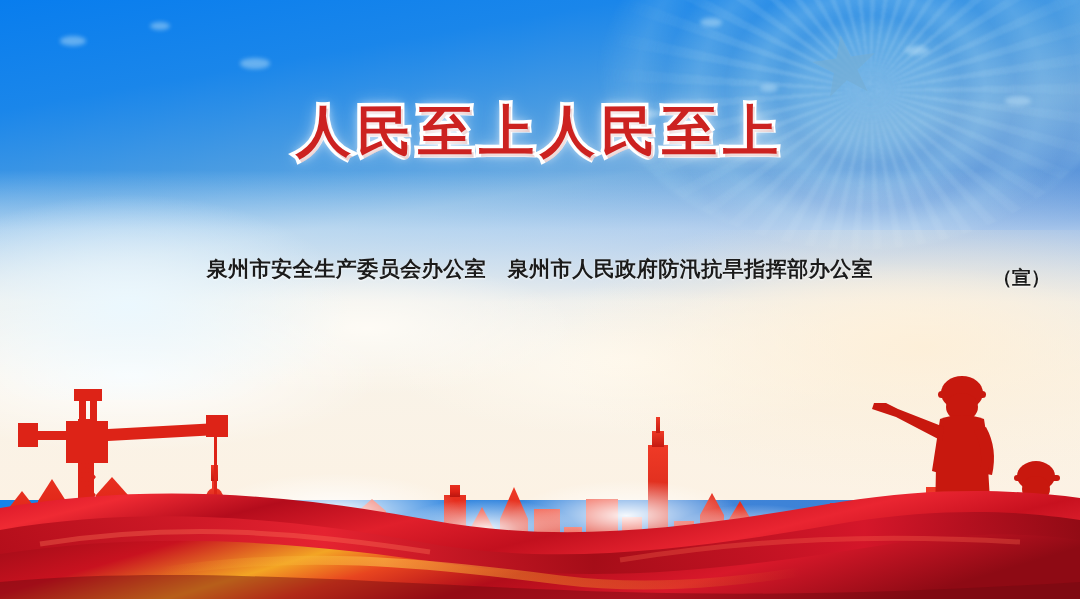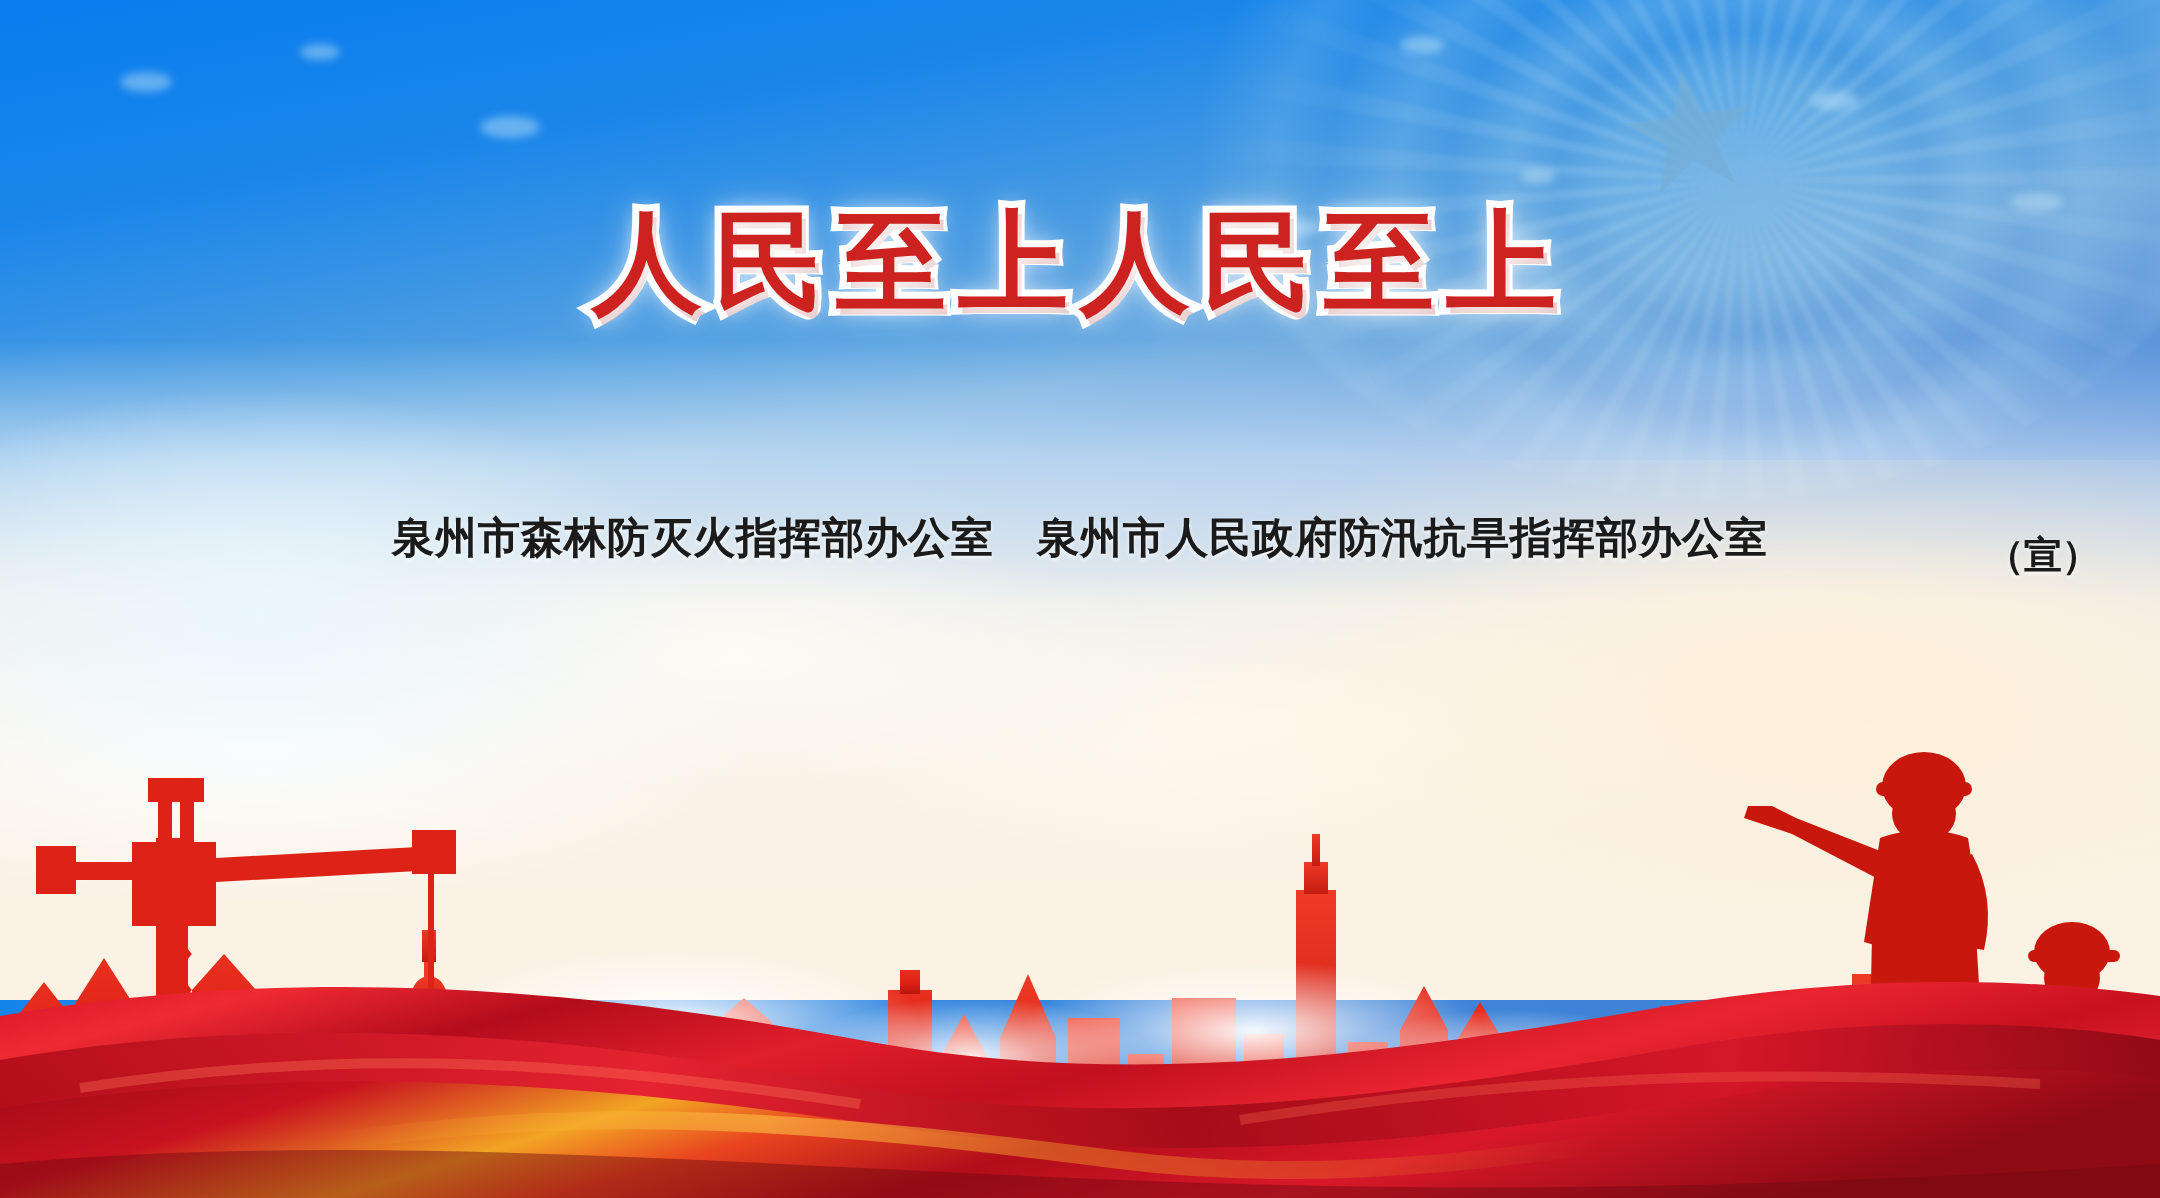--- a/index.html
+++ b/index.html
@@ -362,17 +362,17 @@
 
       <path d="M0 118 C 200 100, 400 122, 620 128 C 800 133, 950 126, 1080 118 L1080 135 L0 135 Z" fill="rgba(110,8,16,0.45)"></path>
     </svg>
   </div>
 
   <div class="title-wrap">
     <span class="title">人民至上</span><span class="gap"></span><span class="title">人民至上</span>
   </div>
 
   <div class="subs">
-    <div class="sub-line">泉州市森林防灭火指挥部办公室　泉州市人民政府防汛抗旱指挥部办公室</div>
+    <div class="sub-line">泉州市安全生产委员会办公室　泉州市人民政府防汛抗旱指挥部办公室</div>
   </div>
   <div class="xuan">（宣）</div>
 
 </div>
 
 </body></html>

